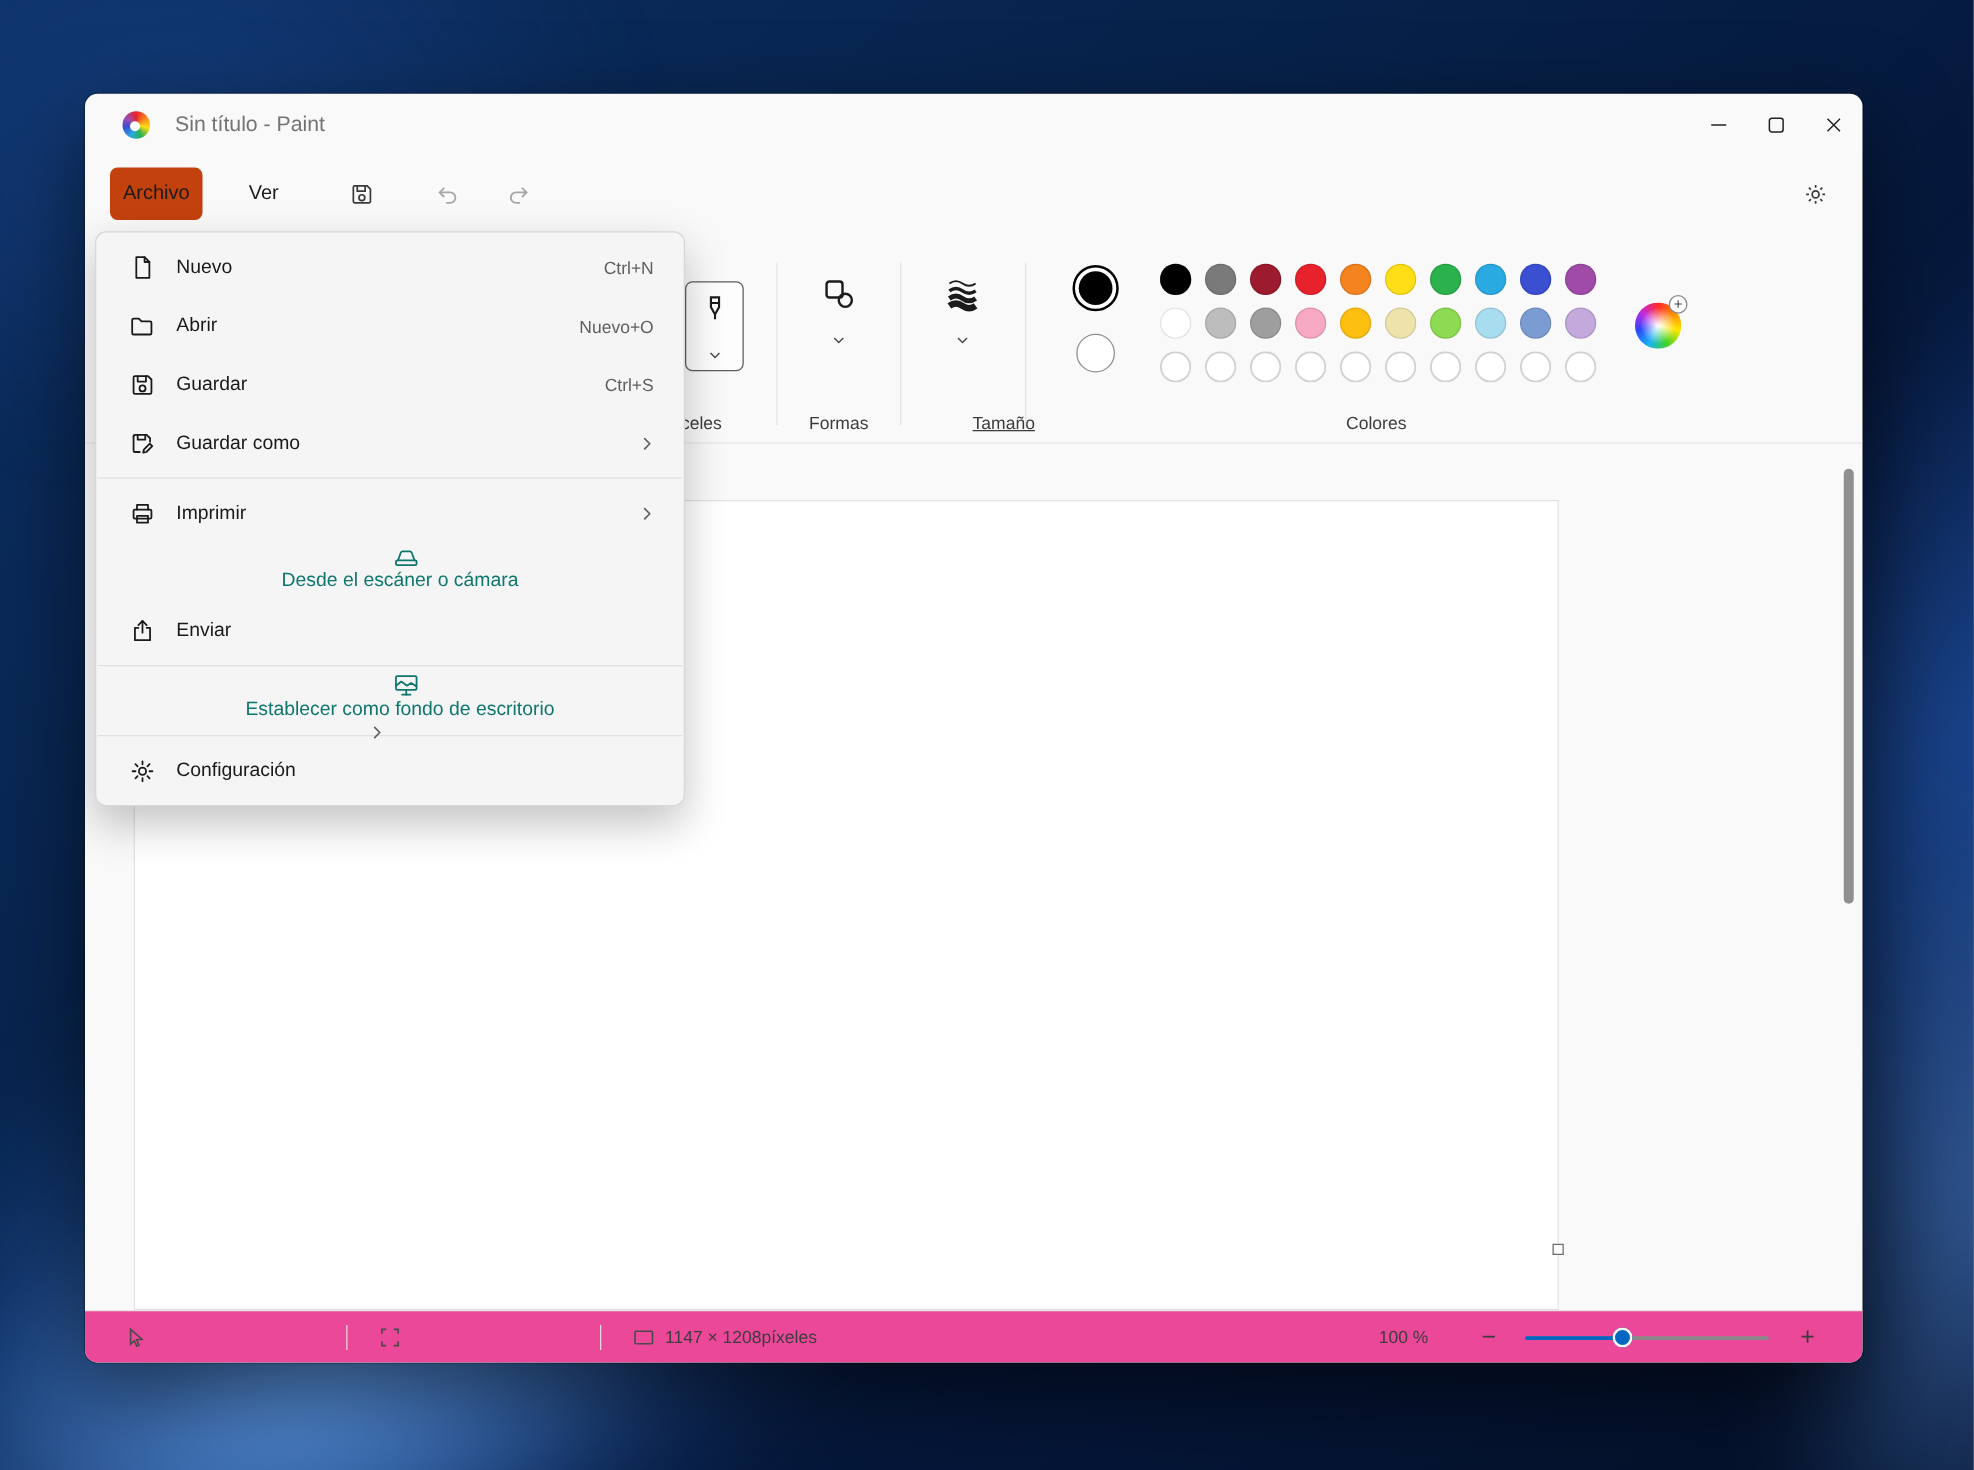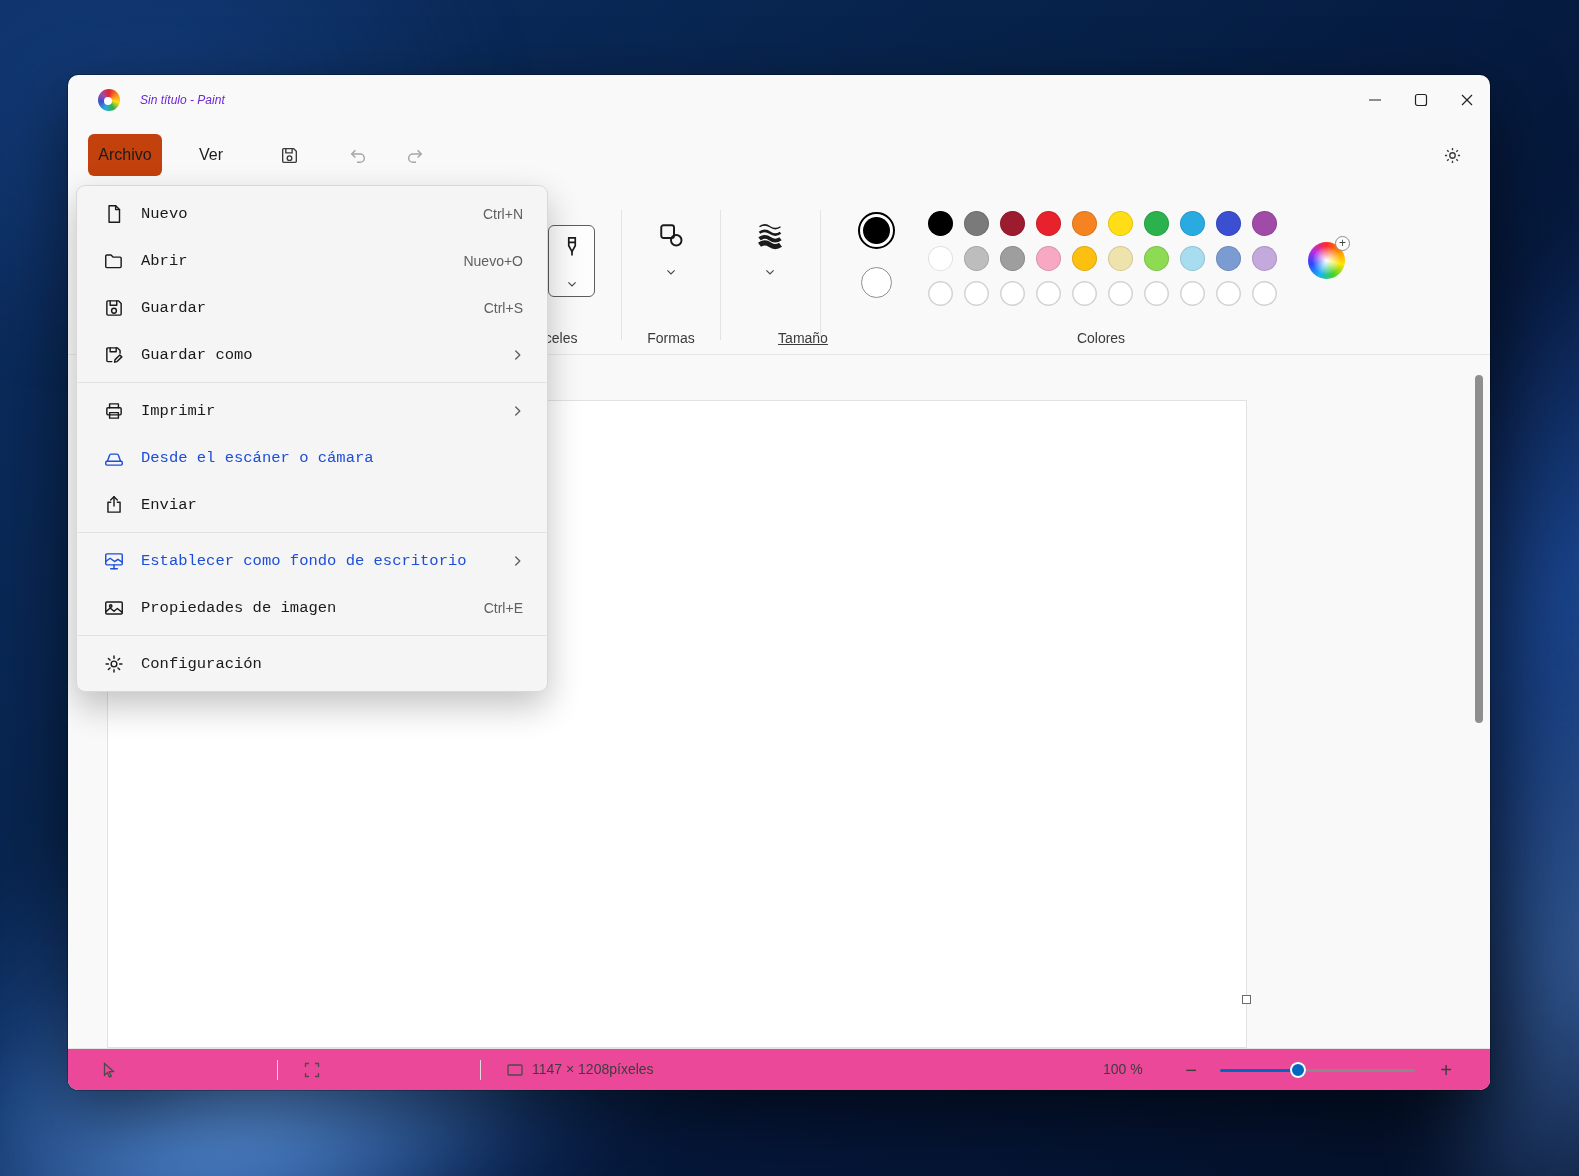--- a/index.html
+++ b/index.html
@@ -16,21 +16,21 @@
 
   
   .window { position:absolute; left:68px; top:75px; width:1422px; height:1015px; background:#f9f9f9;
             border-radius:10px; overflow:hidden; box-shadow:0 25px 70px rgba(0,0,0,.55), 0 0 0 1px rgba(0,0,0,.25); }
 
   
   .titlebar { position:absolute; left:0; top:0; right:0; height:50px; display:flex; align-items:center; }
   .app-logo { position:absolute; left:30px; top:14px; width:22px; height:22px; border-radius:50%;
               background:conic-gradient(#e8222c,#f5831f,#ffde17,#2bb24c,#29abe2,#3a4fd1,#a14ba8,#e8222c); }
   .app-logo::after { content:""; position:absolute; left:6px; top:8px; width:8px; height:8px; border-radius:50%; background:#fdfdfd; }
-  .win-title { position:absolute; left:72px; top:0; height:50px; line-height:50px; font-size:12px; color:#6d28d9;font-style:italic; }
+  .win-title { position:absolute; left:72px; top:0; height:50px; line-height:50px; font-size:17px; color:#737373; }
   .win-controls { position:absolute; right:0; top:0; height:50px; display:flex; }
   .win-btn { width:46px; height:50px; background:none; border:none; display:grid; place-items:center; color:#222; cursor:default; }
   .win-btn svg { width:20px; height:20px; }
 
   
   .menubar { position:absolute; left:0; top:50px; right:0; height:60px; }
   .menu-btn { position:absolute; top:9px; height:42px; border:none; border-radius:6px; background:transparent;
               font-family:inherit; font-size:16px; color:#1b1b1b; }
   .menu-btn.active { background:#c2410c; }
   .mb-icon-btn { position:absolute; top:10px; width:40px; height:40px; border:none; border-radius:6px; background:transparent;
@@ -79,24 +79,24 @@
   .sb-btn { position:absolute; top:6px; width:30px; height:30px; border:none; background:none; font-size:20px; color:#3d3d3d; line-height:28px; }
   .zoom-slider { position:absolute; left:1152px; top:12px; width:195px; height:18px; }
   .zs-track { position:absolute; left:0; top:8px; width:100%; height:3px; border-radius:2px; background:#8a8a8a; }
   .zs-fill { position:absolute; left:0; top:8px; width:77px; height:3px; border-radius:2px; background:var(--accent,#0067c0); }
   .zs-thumb { position:absolute; left:70px; top:1px; width:16px; height:16px; border-radius:50%; background:var(--accent,#0067c0); box-shadow:0 0 0 2px #f9f9f9 inset; }
 
   
   .file-menu { position:absolute; left:8px; top:110px; width:472px; z-index:60; background:#f5f5f5;
                border:1px solid #d8d8d8; border-radius:9px; padding:4px 0; box-shadow:0 14px 34px rgba(0,0,0,.24); }
   .menu-item { height:47px; display:flex; align-items:center; color:#1a1a1a; font-size:15.5px; }
-  .menu-item.disabled { color:#1d4ed8; }
+  .menu-item.disabled { color:#0f766e;flex-direction:column; }
   .mi-icon { width:22px; height:22px; margin-left:26px; flex:0 0 auto; }
   .mi-icon svg { width:22px; height:22px; }
-  .mi-label { flex:1; margin-left:16px;font-family:Liberation Mono, monospace; }
+  .mi-label { flex:1; margin-left:16px; }
   .mi-shortcut { margin-right:24px; color:#5f5f5f; font-size:14px; }
   .mi-chevron { width:18px; height:18px; margin-right:20px; color:#5f5f5f; }
   .mi-chevron svg { width:18px; height:18px; }
   .menu-sep { height:1px; background:#e0e0e0; margin:4px 1px; }
 </style>
 </head>
 <body>
 
 <div class="desktop">
   <div class="sw sw1"></div>
@@ -346,29 +346,20 @@
               <rect x="2.5" y="3.5" width="15" height="10" rx="1"></rect>
               <path d="M7 17h6"></path>
               <path d="M10 13.5V17"></path>
               <path d="M2.5 10.5l4-3 4 3 3-2 4 2.5"></path>
             </svg></span>
           <span class="mi-label">Establecer como fondo de escritorio</span>
           <span class="mi-chevron"><svg viewBox="0 0 20 20" fill="none" stroke="currentColor" stroke-width="1.5" stroke-linecap="round" stroke-linejoin="round">
               <path d="M7.5 5.5L12 10l-4.5 4.5"></path>
             </svg></span>
         </div>
-        <div class="menu-item">
-          <span class="mi-icon"><svg viewBox="0 0 20 20" fill="none" stroke="currentColor" stroke-width="1.3" stroke-linecap="round" stroke-linejoin="round">
-              <rect x="2.5" y="4.5" width="15" height="11" rx="1"></rect>
-              <circle cx="7" cy="8.2" r="1.1"></circle>
-              <path d="M2.5 13.5l4-3.5 3.5 3 3-2.5 4.5 3.5"></path>
-            </svg></span>
-          <span class="mi-label">Propiedades de imagen</span>
-          <span class="mi-shortcut">Ctrl+E</span>
-        </div>
         <div class="menu-sep"></div>
         <div class="menu-item">
           <span class="mi-icon"><svg viewBox="0 0 20 20" fill="none" stroke="currentColor" stroke-width="1.3" stroke-linecap="round" stroke-linejoin="round">
               <circle cx="10" cy="10" r="2.6"></circle>
               <path d="M10 2.8v2.1M10 15.1v2.1M2.8 10h2.1M15.1 10h2.1M4.9 4.9l1.5 1.5M13.6 13.6l1.5 1.5M15.1 4.9l-1.5 1.5M6.4 13.6l-1.5 1.5"></path>
             </svg></span>
           <span class="mi-label">Configuración</span>
         </div>
       </div>
 

